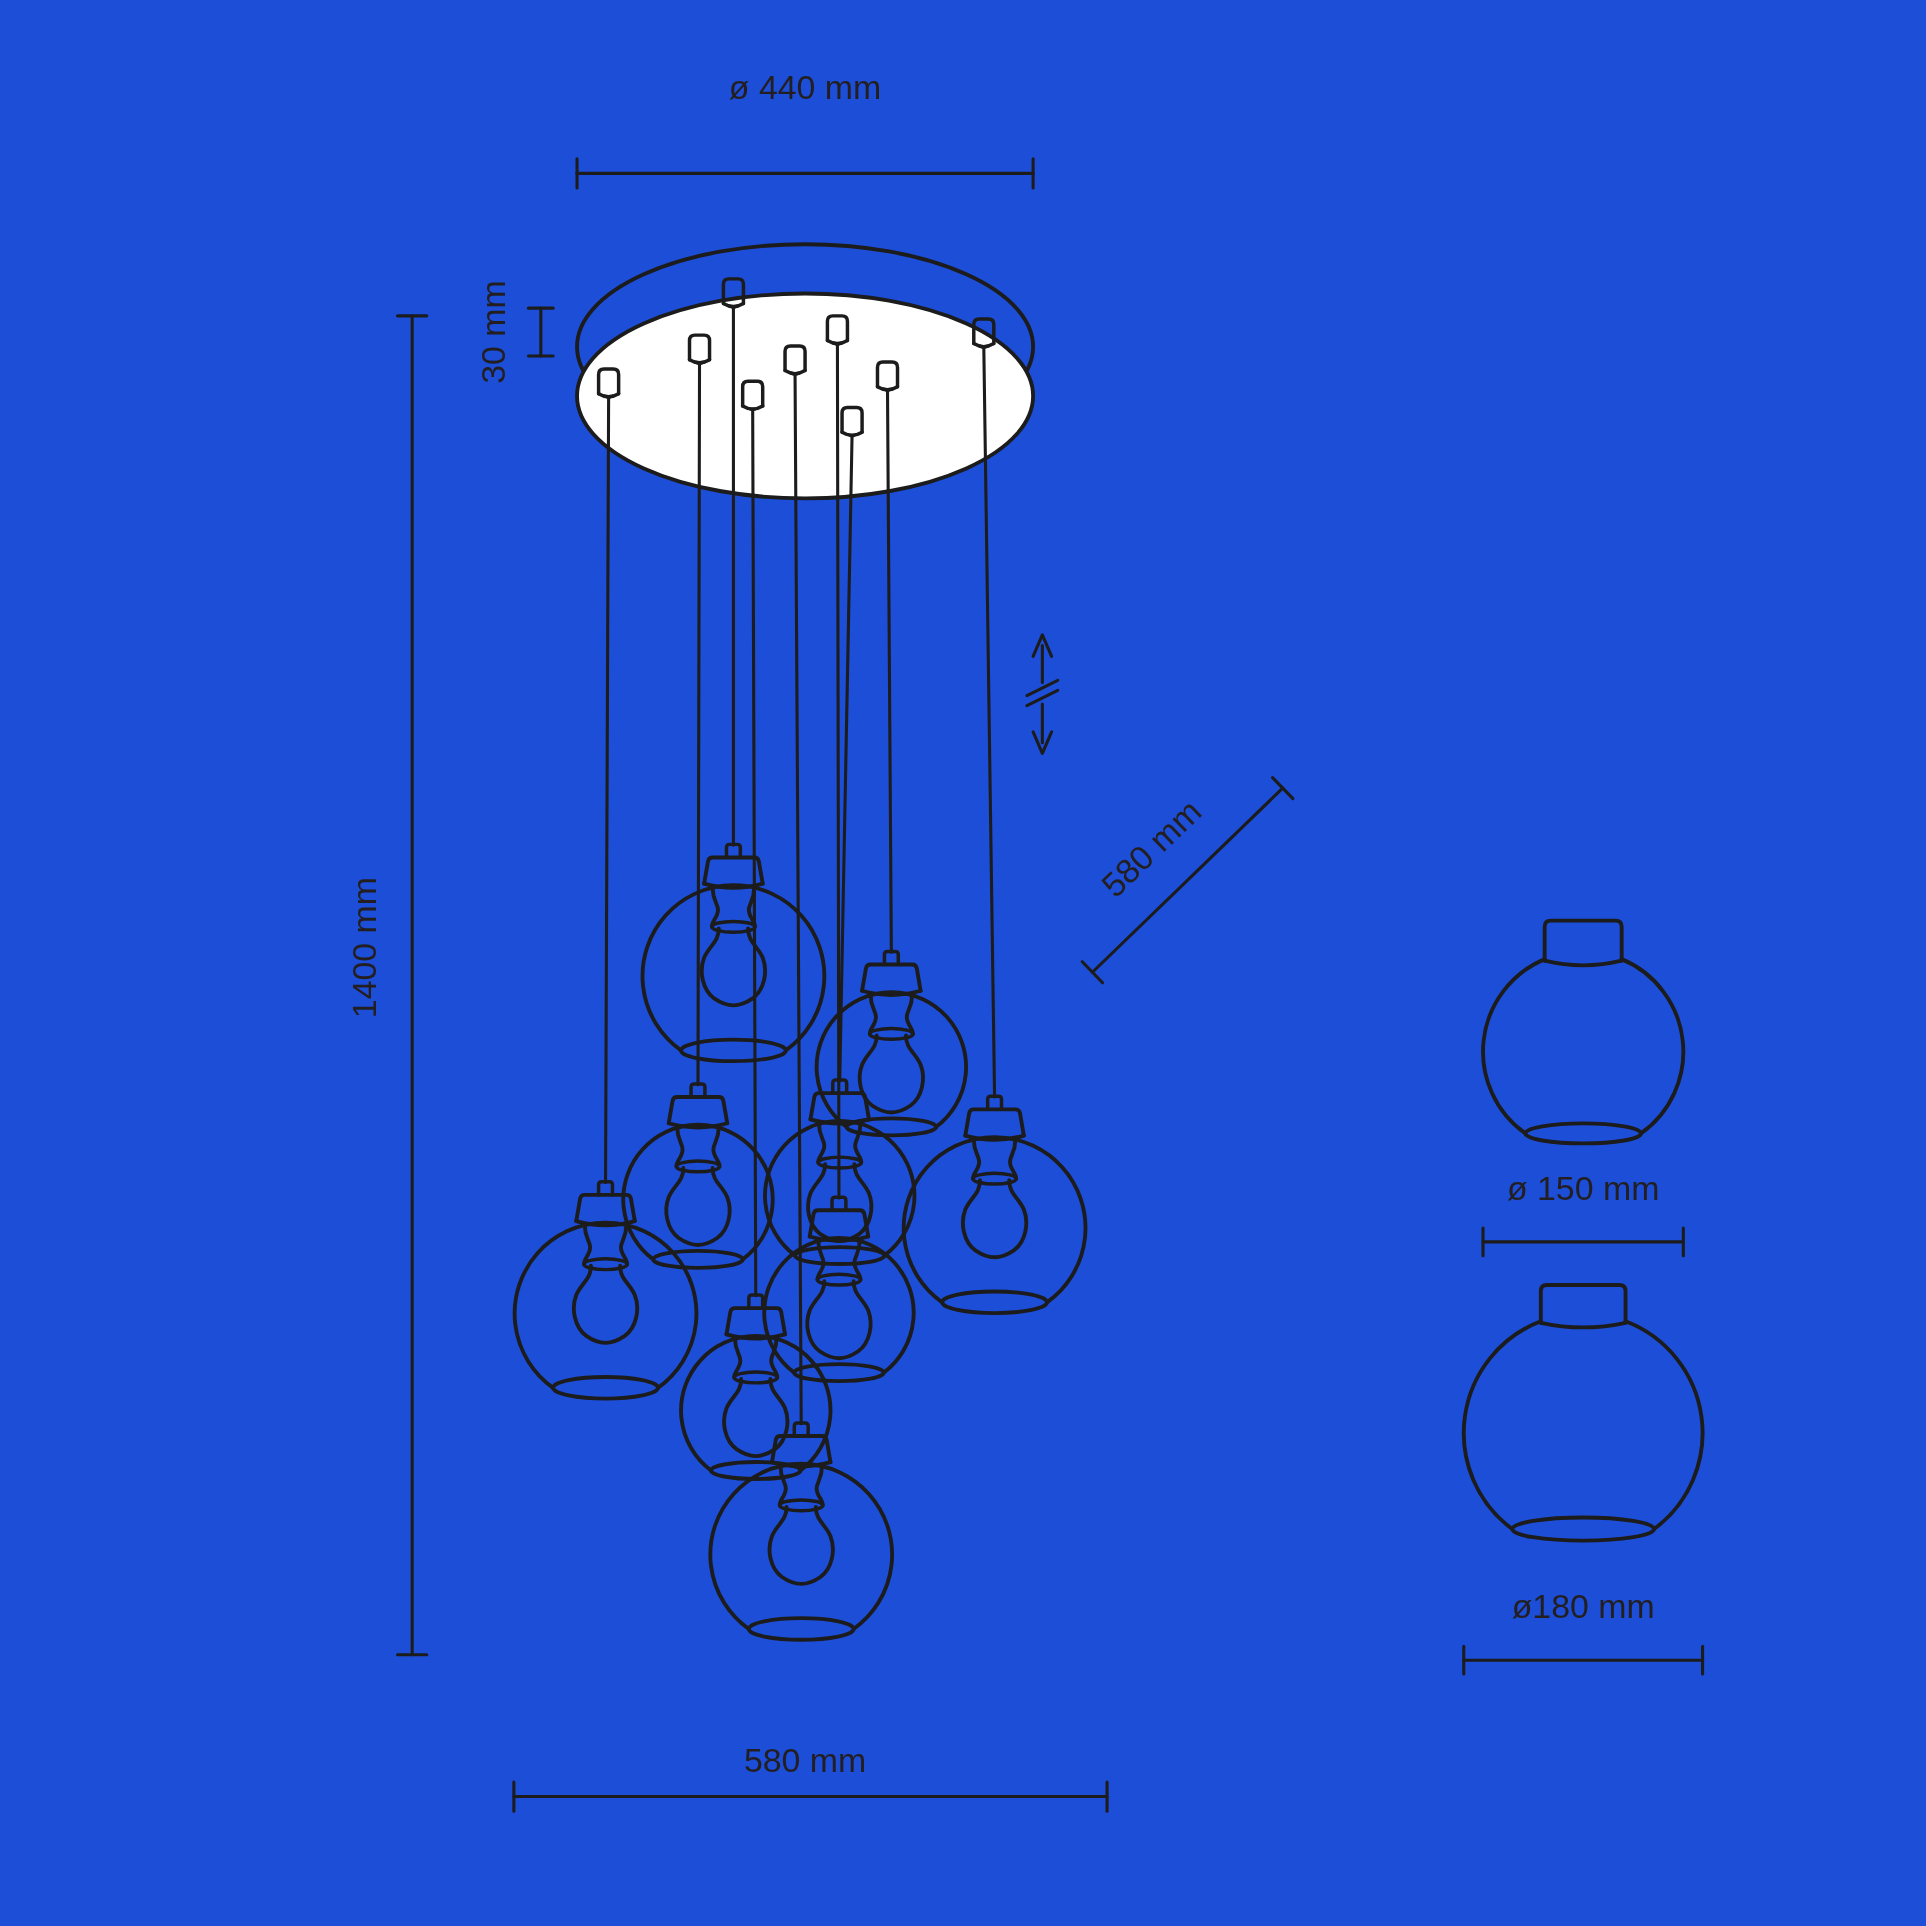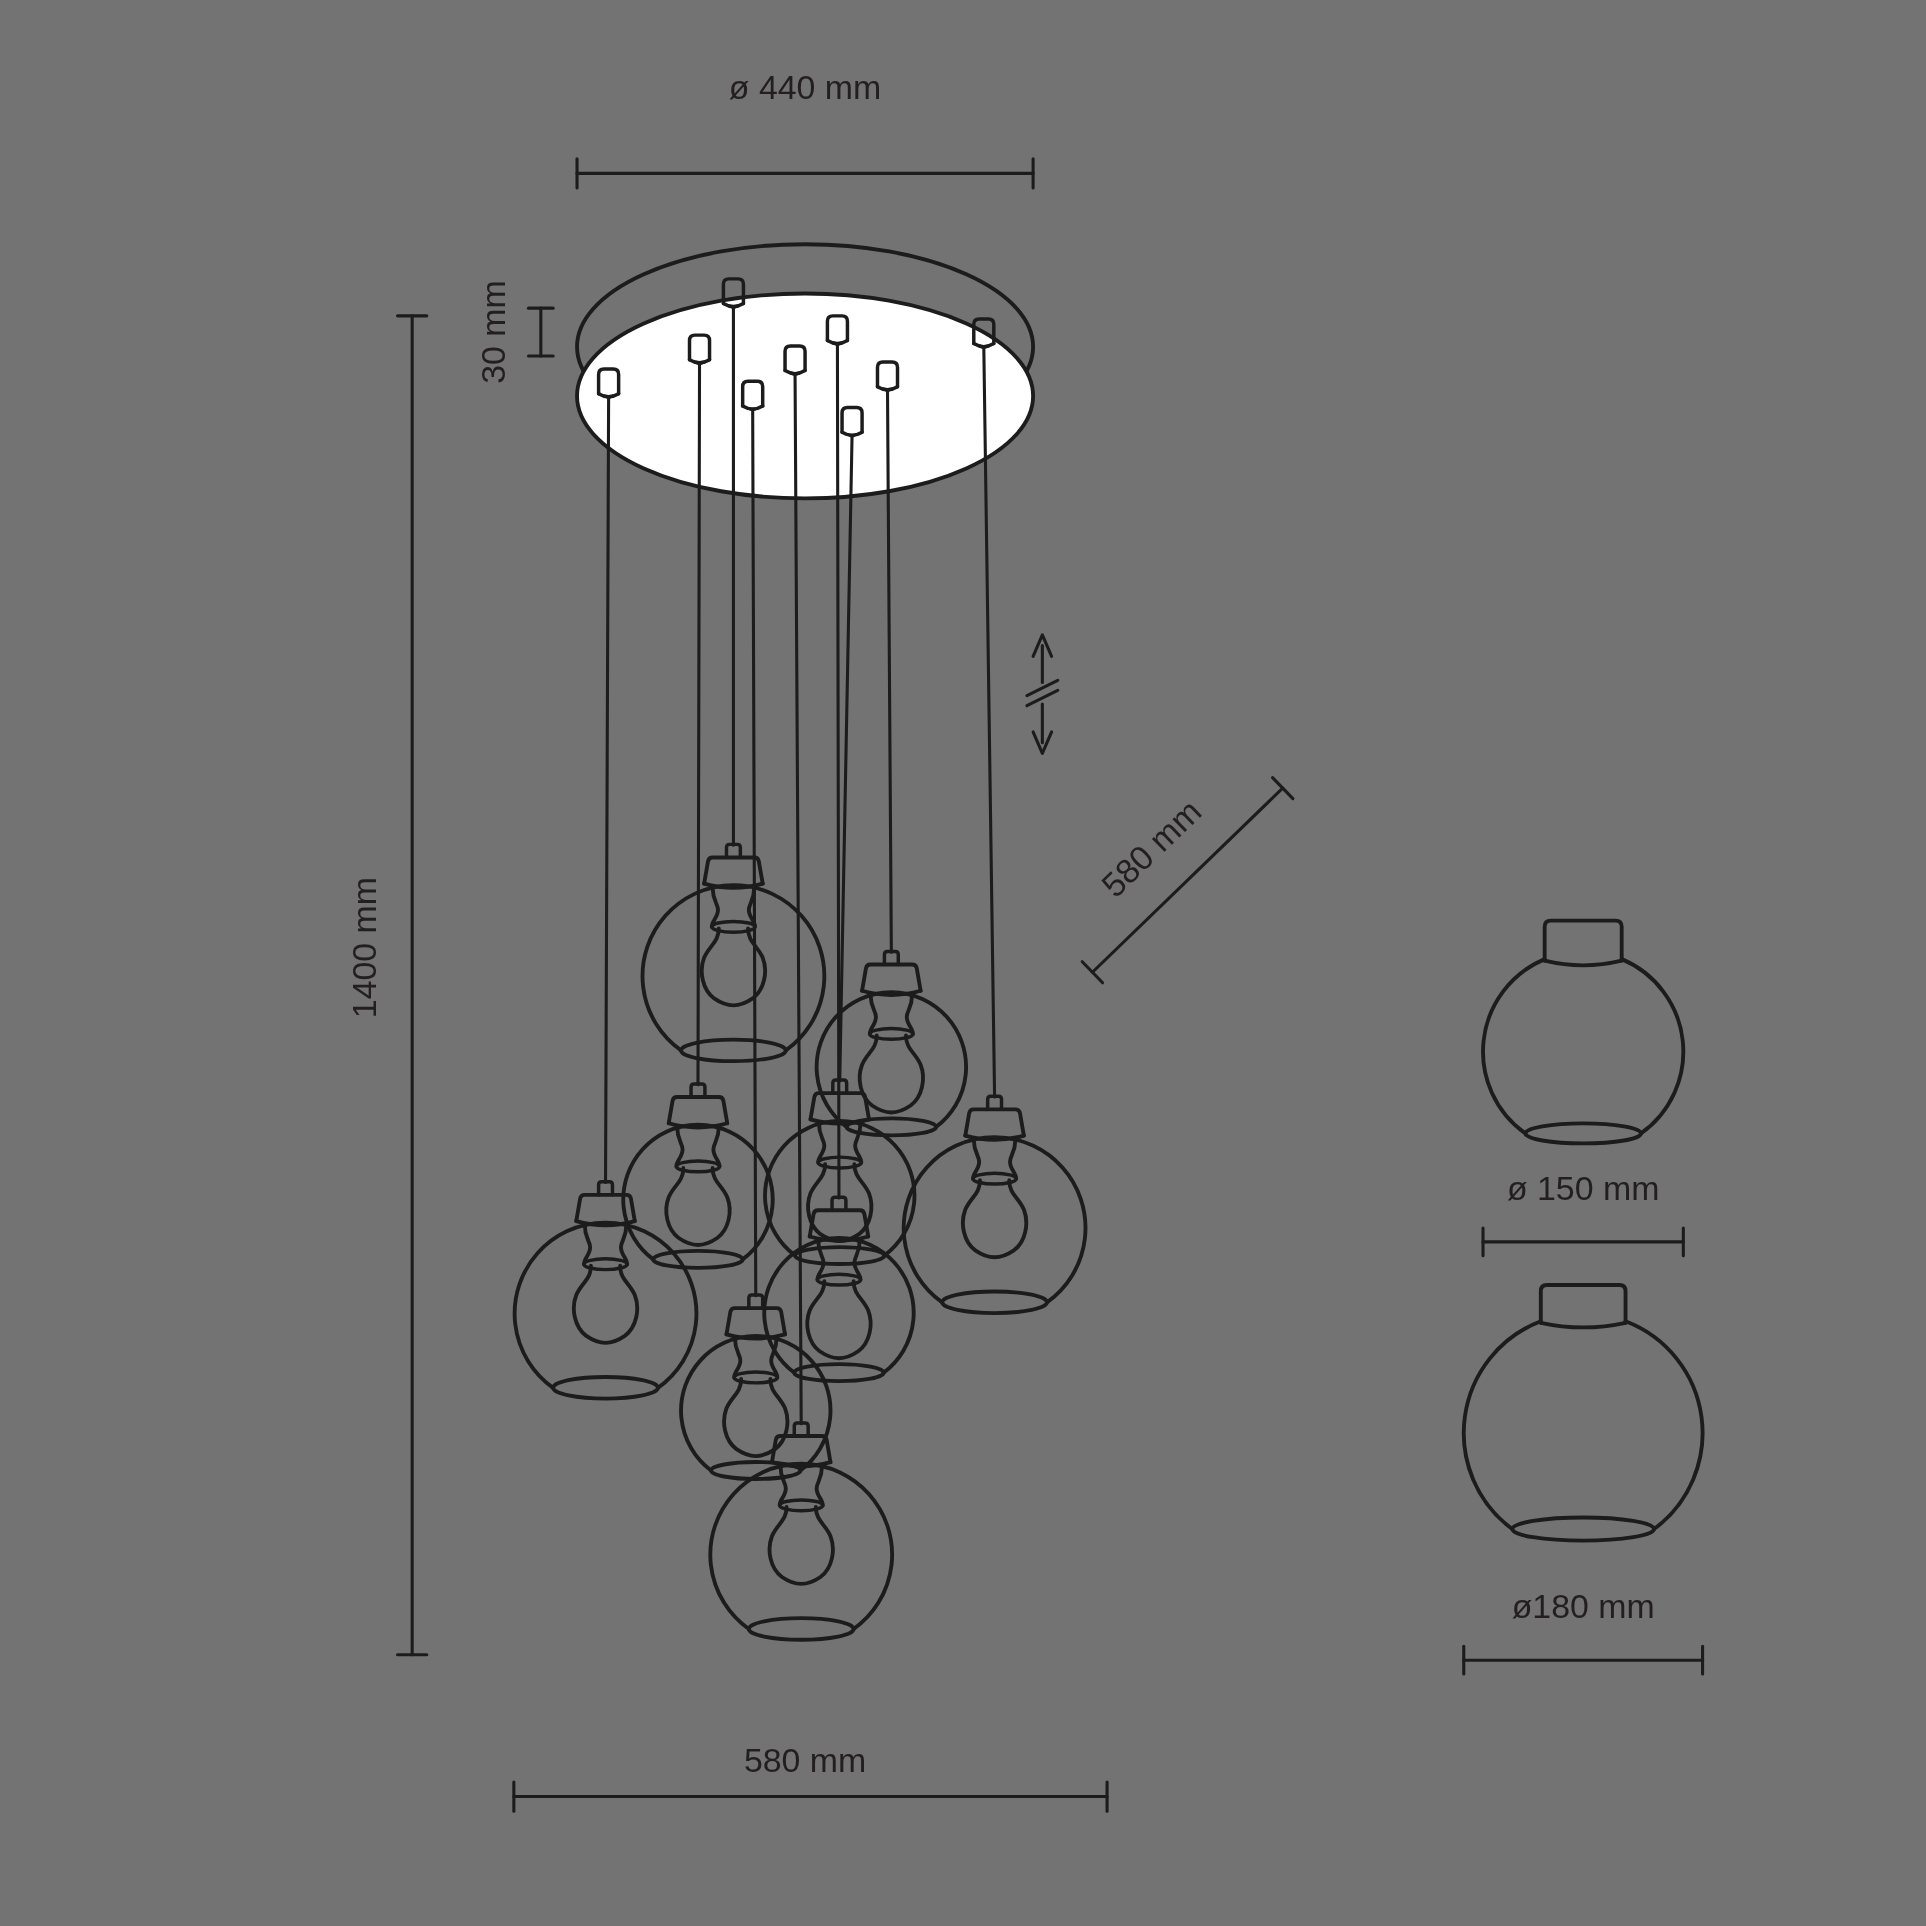--- a/index.html
+++ b/index.html
@@ -1,17 +1,17 @@
 <!DOCTYPE html>
 <html style="font-size:12.3px"><head>
 <meta charset="utf-8">
 <title></title>
 <style>
   html,body{margin:0;padding:0;background:#ffffff;}
-  #stage{position:relative;width:1926px;height:1926px;background:#737373;overflow:hidden;
+  #stage{position:relative;width:1926px;height:1926px;background:#1d4ed8;overflow:hidden;
          font-family:"Liberation Sans", sans-serif;}
   #diagram-svg{position:absolute;inset:0;}
   svg text{font-family:"Liberation Sans", sans-serif;}
 </style>
 </head>
 <body>
 
 <div id="stage">
   <svg id="diagram-svg" width="1926" height="1926" viewBox="0 0 2500 2500">
       <g>

